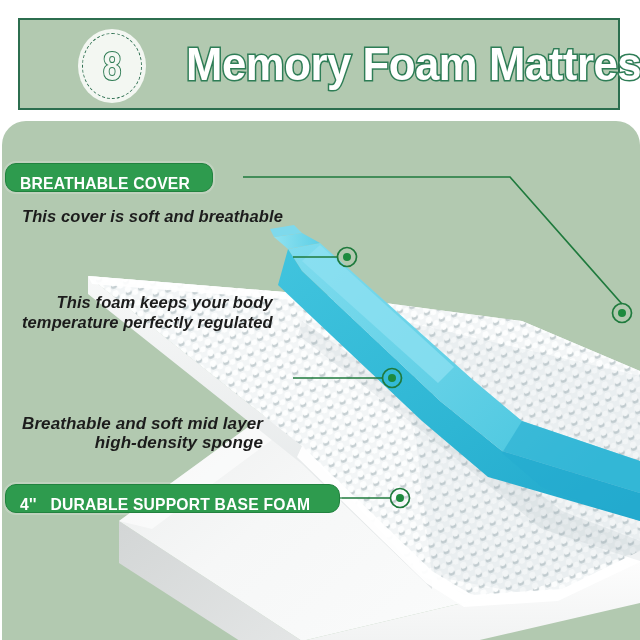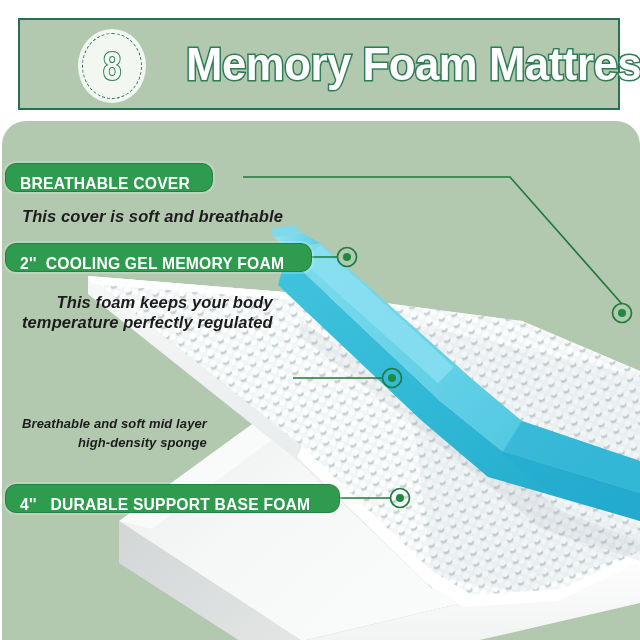--- a/index.html
+++ b/index.html
@@ -135,21 +135,21 @@
     font-family: "Liberation Sans Narrow", "Liberation Sans", sans-serif;
     font-style: italic;
     font-weight: bold;
     font-size: 16.5px;
     line-height: 20px;
     color: #1c1c1c;
     white-space: pre-line;
     letter-spacing: 0.1px;
     text-align: right;
   }
-  .desc.smaller { font-size: 13px; line-height: 19px; }
+  .desc.smaller { font-size: 17px; line-height: 19px; }
 </style>
 </head>
 <body>
 
 <div id="infographic">
 
   <div class="header-band">
     <div class="badge">
       <div class="badge-dash"></div>
       <div class="badge-num">8</div>
@@ -302,25 +302,20 @@
       </g>
     </svg>
 
     <div class="callout" style="top:42px">
       <div class="pill">
         <span class="pill-text">BREATHABLE COVER</span>
       </div>
     </div>
     <div class="desc" style="top:85px">This cover is soft and breathable</div>
 
-    <div class="callout" style="top:122px">
-      <div class="pill">
-        <span class="pill-text">2''  COOLING GEL MEMORY FOAM</span>
-      </div>
-    </div>
     <div class="desc" style="top:171px">This foam keeps your body
 temperature perfectly regulated</div>
 
     <div class="desc smaller" style="top:293px">Breathable and soft mid layer
 high-density sponge</div>
 
     <div class="callout" style="top:363px">
       <div class="pill">
         <span class="pill-text">4''   DURABLE SUPPORT BASE FOAM</span>
       </div>

